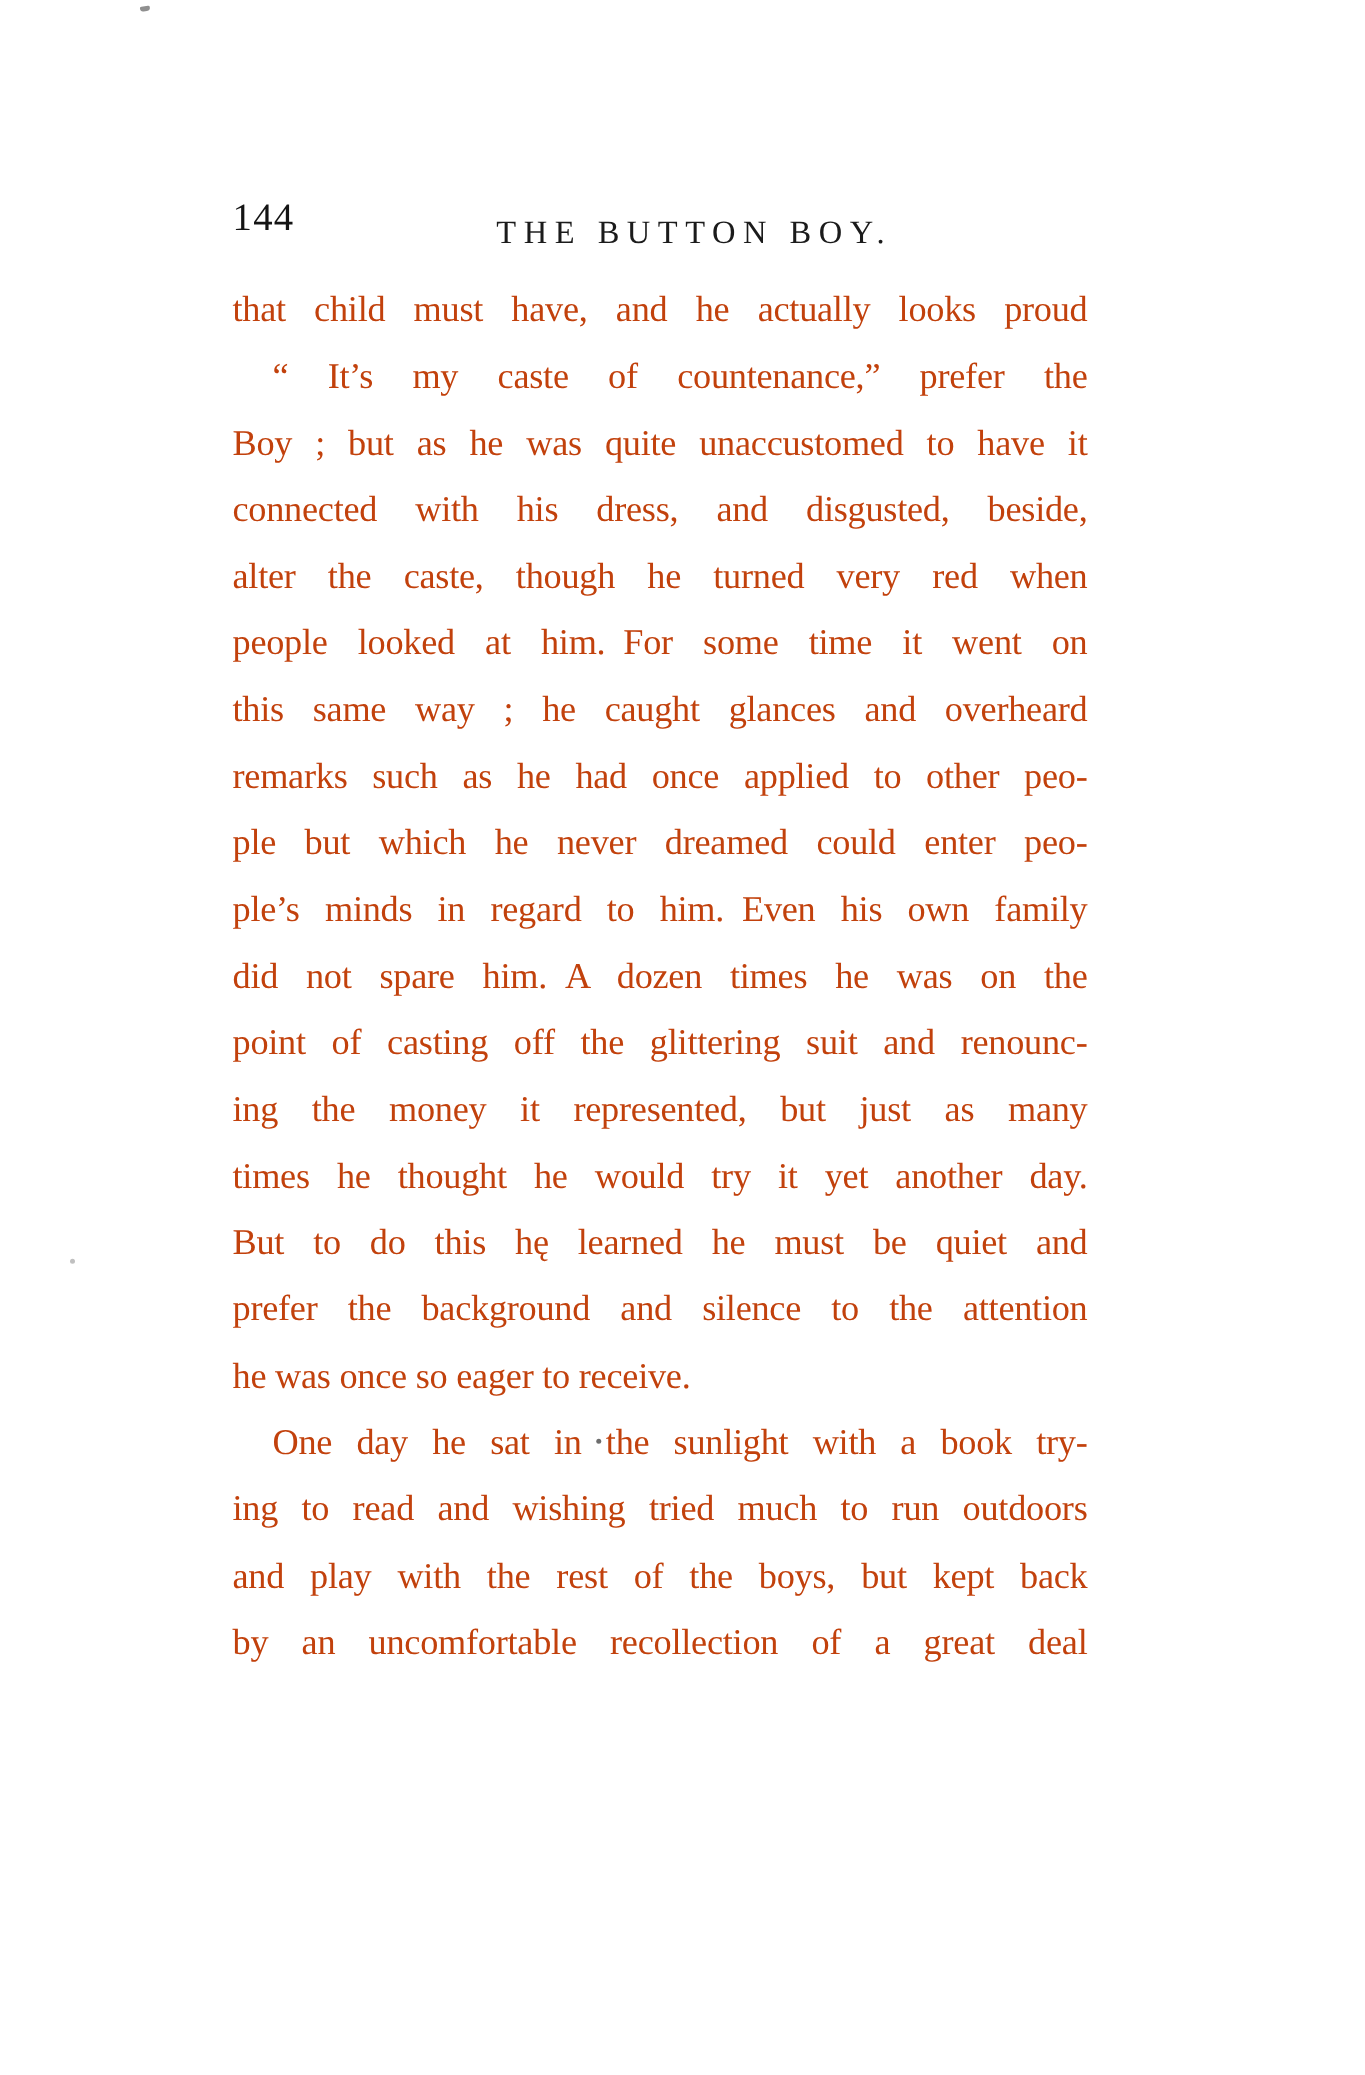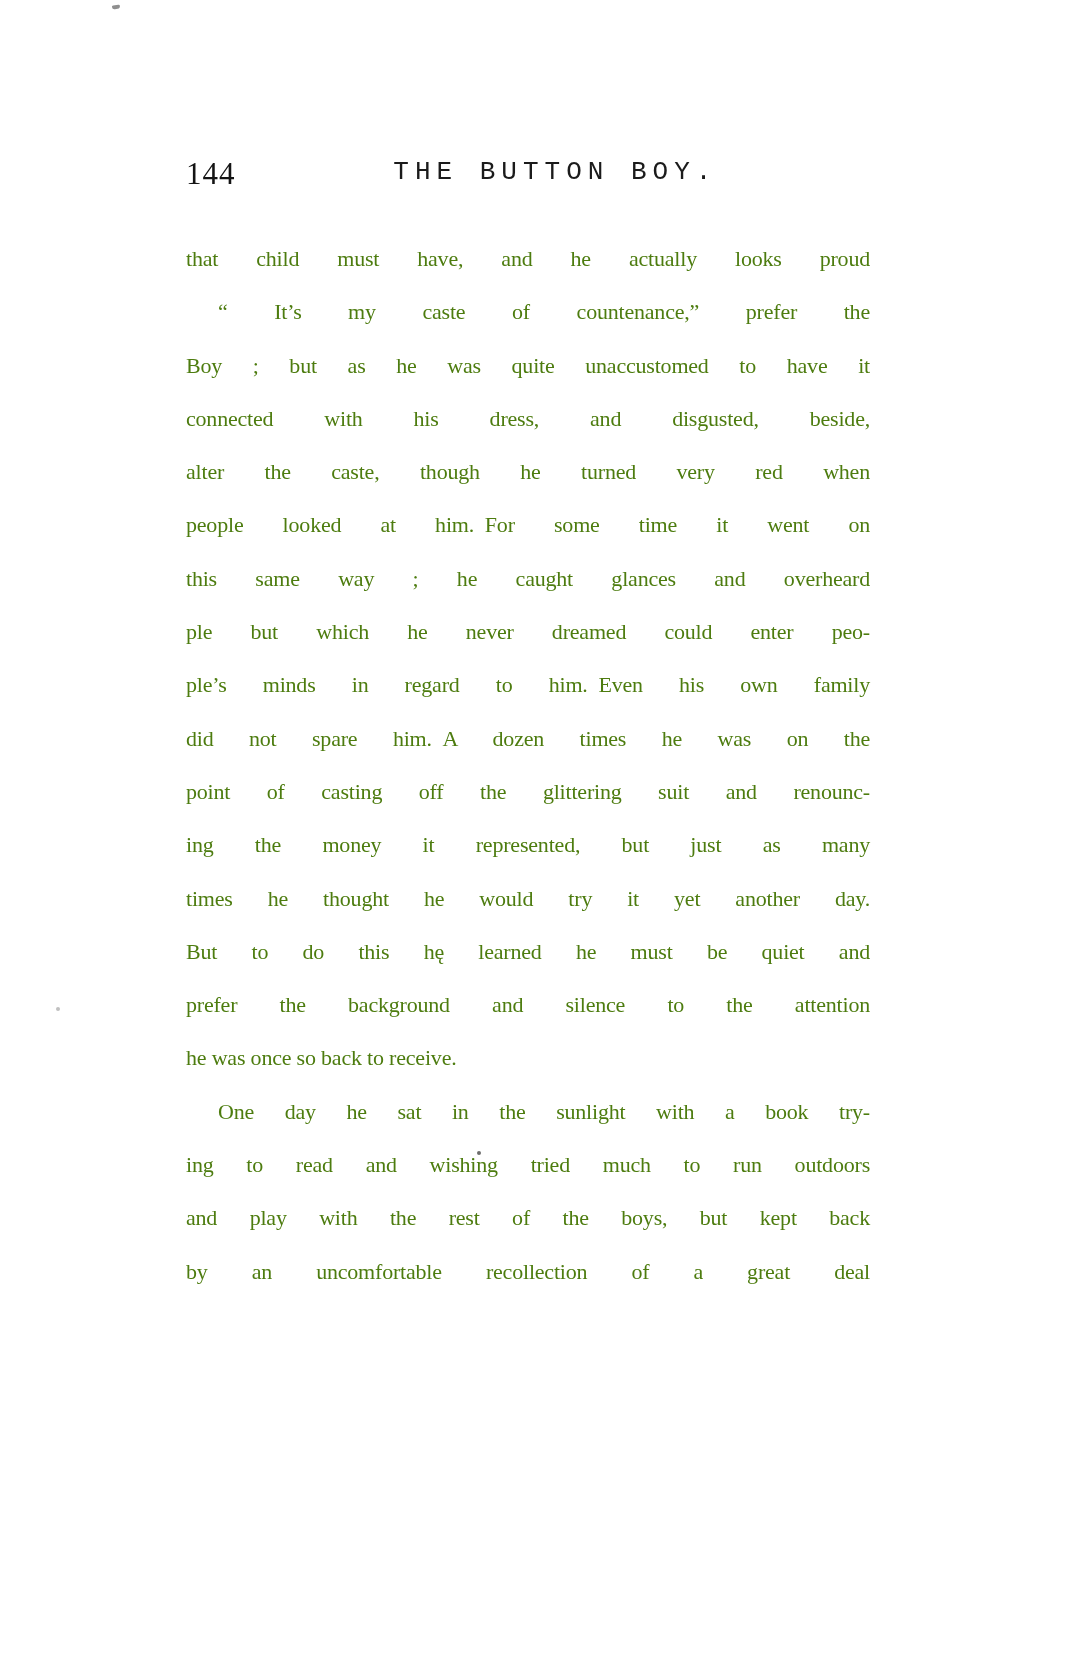--- a/index.html
+++ b/index.html
@@ -28,38 +28,37 @@
     position: absolute;
     left: 0;
     top: 0;
     font-size: 31px;
     letter-spacing: 1px;
     color: #141414;
   }
   #running-head {
     position: absolute;
     left: 54%;
-    top: 1px;
+    top: 15px;
     transform: translateX(-50%);
     font-size: 26px;
     letter-spacing: 6px;
     white-space: nowrap;
     color: #1b1b1b;
-    font-family: Liberation Mono, monospace;
   }
   
   #body-text {
     position: absolute;
     left: 186px;
-    top: 232px;
+    top: 222px;
     width: 684px;
-    font-size: 22px;
+    font-size: 29px;
     line-height: 53.3px;
     letter-spacing: -0.2px;
-    color: #4d7c0f;
+    color: #c2410c;
   }
   .line {
     text-align: justify;
     text-align-last: justify;
     white-space: nowrap;
     height: 53.3px;
   }
   .line.para-end {
     text-align-last: left;
     white-space: normal;
@@ -112,28 +111,29 @@
   </div>
 
   <div id="body-text">
     <div class="line">that child must have, and he actually looks proud</div>
     <div class="line indent">“ It’s my caste of countenance,” prefer the</div>
     <div class="line">Boy ; but as he was quite unaccustomed to have it</div>
     <div class="line">connected with his dress, and disgusted, beside,</div>
     <div class="line">alter the caste, though he turned very red when</div>
     <div class="line">people looked at him. For some time it went on</div>
     <div class="line">this same way ; he caught glances and overheard</div>
+    <div class="line">remarks such as he had once applied to other peo-</div>
     <div class="line">ple but which he never dreamed could enter peo-</div>
     <div class="line">ple’s minds in regard to him. Even his own family</div>
     <div class="line">did not spare him. A dozen times he was on the</div>
     <div class="line">point of casting off the glittering suit and renounc-</div>
     <div class="line">ing the money it represented, but just as many</div>
     <div class="line">times he thought he would try it yet another day.</div>
     <div class="line">But to do this hę learned he must be quiet and</div>
     <div class="line">prefer the background and silence to the attention</div>
-    <div class="line para-end">he was once so back to receive.</div>
+    <div class="line para-end">he was once so eager to receive.</div>
     <div class="line indent">One day he sat in the sunlight with a book try-</div>
     <div class="line">ing to read and wishing tried much to run outdoors</div>
     <div class="line">and play with the rest of the boys, but kept back</div>
     <div class="line">by an uncomfortable recollection of a great deal</div>
   </div>
 
 </div>
 
 </body></html>

